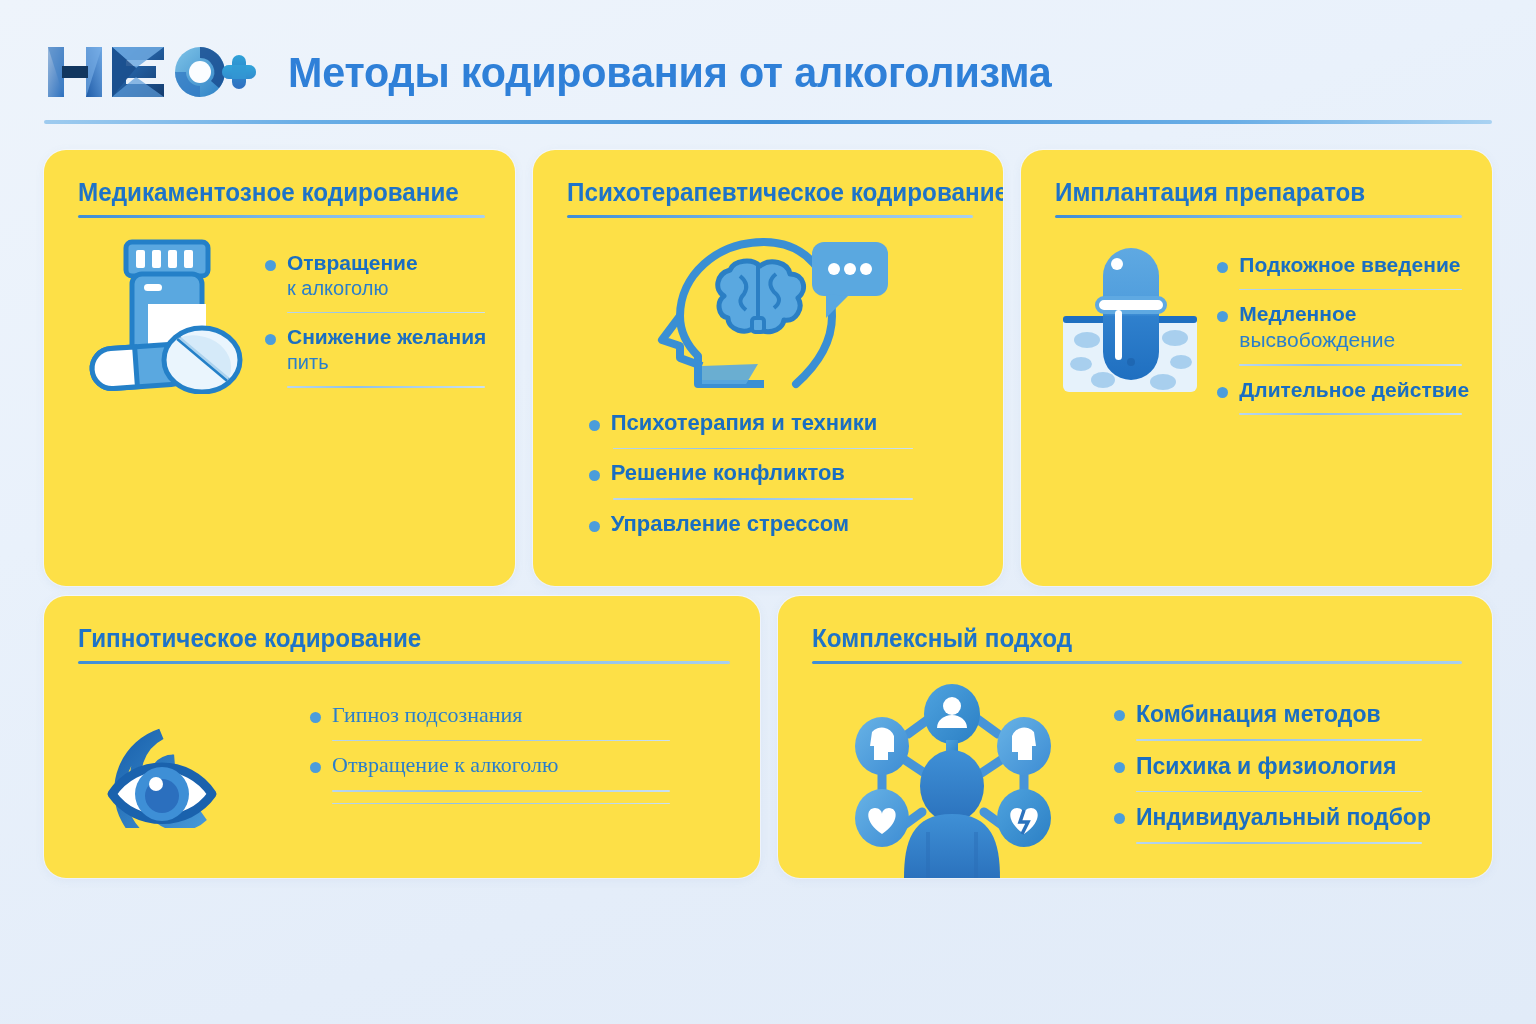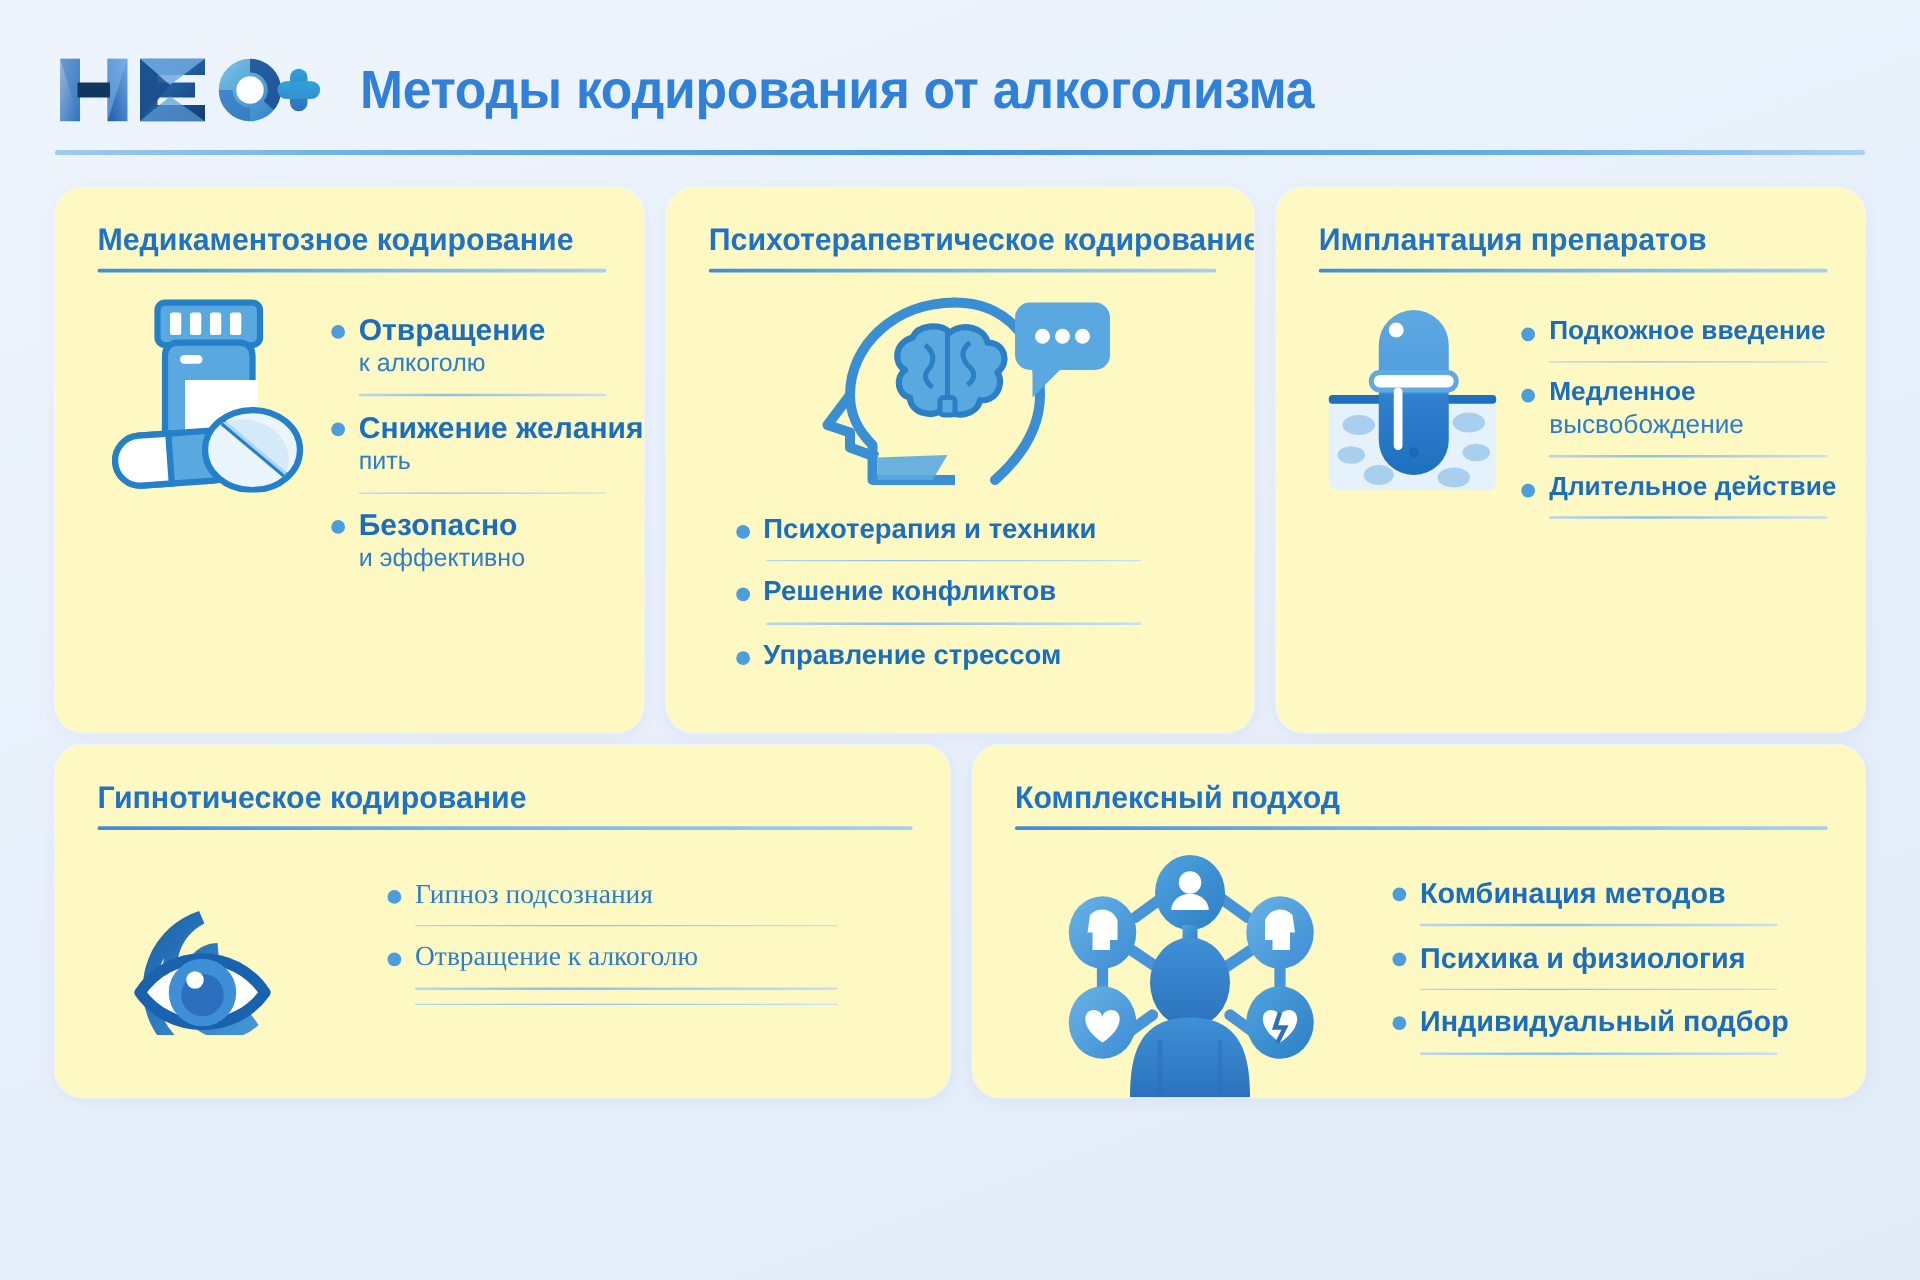--- a/index.html
+++ b/index.html
@@ -79,21 +79,21 @@
     height: 436px;
   }
   .row-bottom {
     left: 44px;
     right: 44px;
     top: 596px;
     height: 282px;
   }
 
   .card {
-    background: #fef9c3;
+    background: #fde047;
     border-radius: 22px;
     box-shadow: 0 2px 10px rgba(120,150,190,0.10), 0 0 0 1px rgba(255,255,255,0.6);
     box-sizing: border-box;
     padding: 28px 30px 22px 34px;
     position: relative;
     overflow: hidden;
   }
   .card-top { flex: 1 1 0; }
   .card-bottom-left  { flex: 0 0 716px; }
   .card-bottom-right { flex: 1 1 0; }
@@ -168,21 +168,21 @@
     white-space: nowrap;
   }
   .bullet-rule {
     height: 1.6px;
     border-radius: 1px;
     background: linear-gradient(90deg, #b9d6ee 0%, #8fc0e6 35%, #c9e0f3 100%);
     margin: 11px 0 11px 22px;
   }
 
   
-  .card1 .bullet-primary { font-size: 24px; }
+  .card1 .bullet-primary { font-size: 21px; }
   .card1 .bullet-secondary { font-size: 20px; }
   .card2 .bullet-primary { font-size: 22px; }
   .card3 .bullet-primary { font-size: 21px; }
   .card3 .bullet-secondary { font-size: 21px; }
   .card4 .bullet-primary { font-size: 22px; font-weight: normal; color:#2a7ecb; }
   .card5 .bullet-primary { font-size: 23px; margin-top: 33px; }
 
   .card2 .bullets { width: 100%; padding-left: 22px; box-sizing: border-box; }
   .card2 .bullet-rule { margin-left: 24px; margin-right: 60px; }
 
@@ -297,29 +297,20 @@
           <div class="bullet-item">
             <div class="bullet-row">
               <span class="dot"></span>
               <span class="bullet-text">
                 <span class="bullet-primary">Снижение желания</span><br>
                 <span class="bullet-secondary">пить</span>
               </span>
             </div>
           </div>
           <div class="bullet-rule"></div>
-          <div class="bullet-item">
-            <div class="bullet-row">
-              <span class="dot"></span>
-              <span class="bullet-text">
-                <span class="bullet-primary">Безопасно</span><br>
-                <span class="bullet-secondary">и эффективно</span>
-              </span>
-            </div>
-          </div>
         </div>
       </div>
     </div>
 
     <div class="card card-top card2">
       <div class="card-title">Психотерапевтическое кодирование</div>
       <div class="card-title-rule"></div>
       <div class="card-body stacked">
         <div class="icon-wrap" style="margin-bottom:10px;">
           <svg width="248" height="162" viewBox="0 0 248 162">

